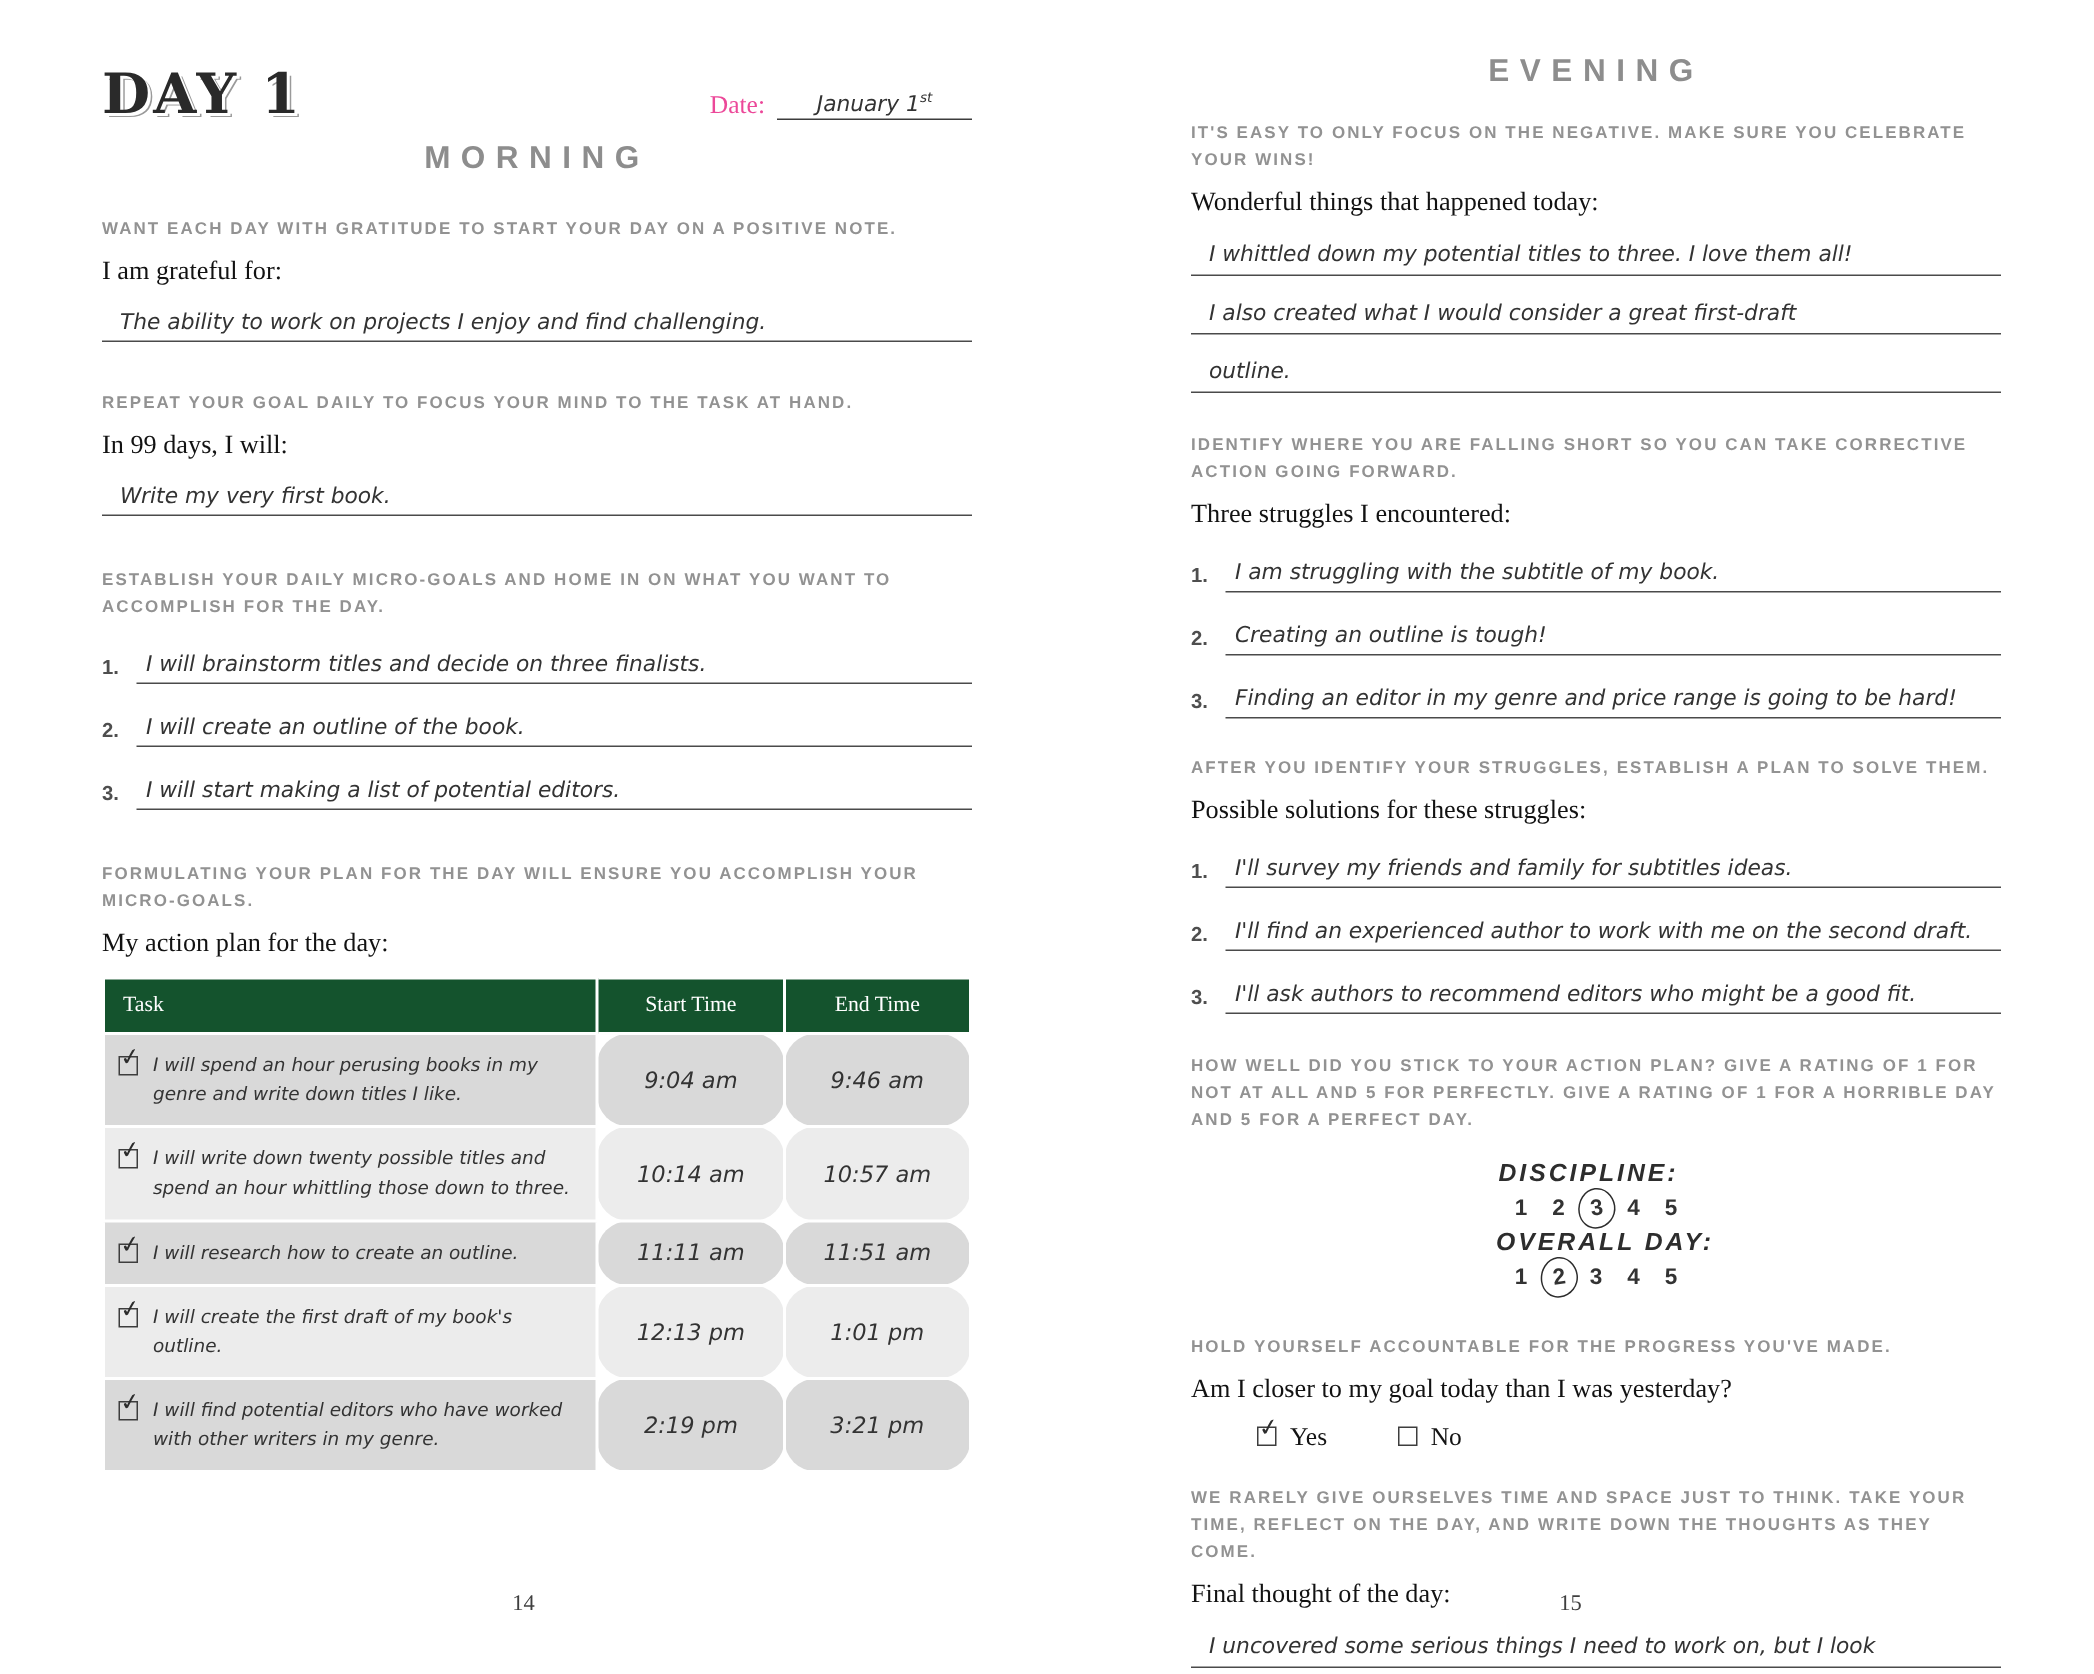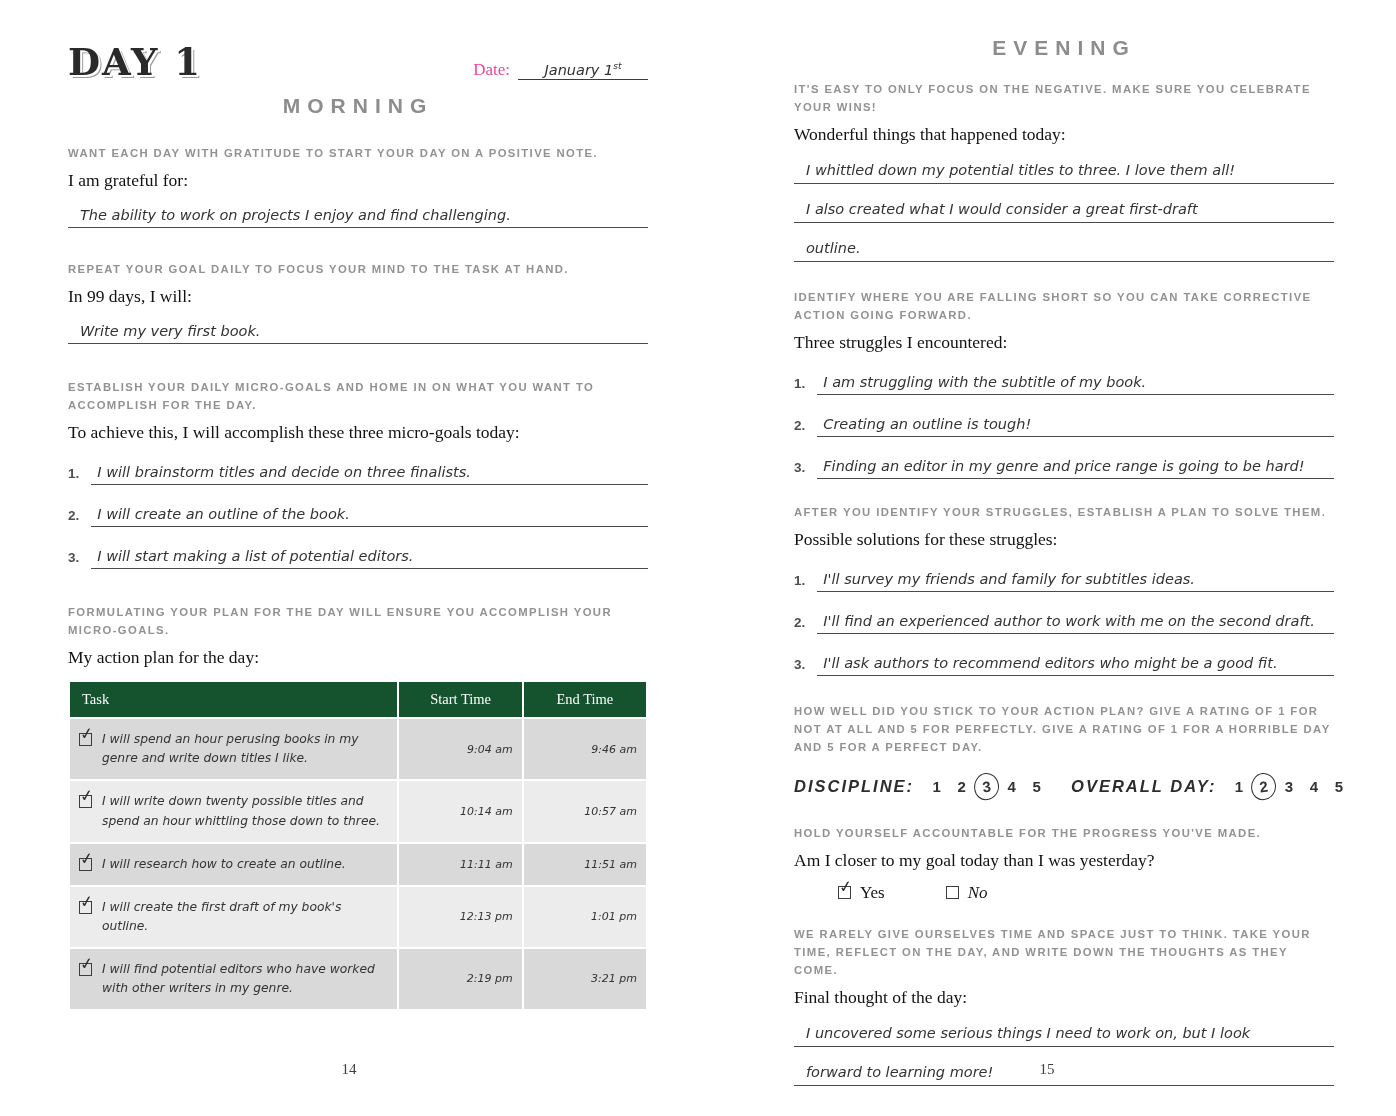--- a/index.html
+++ b/index.html
@@ -55,35 +55,36 @@
     background: #14532d; color: #fff; font-family: "Liberation Serif", serif;
     font-weight: normal; font-size: 14.5px; padding: 9px 12px; border: 2px solid #fff;
   }
   .plan-table th.col-task { text-align: left; width: 57%; }
   .plan-table th.col-time { text-align: center; width: 21.5%; }
   .plan-table td { border: 2px solid #fff; padding: 11px 9px; vertical-align: middle; }
   .plan-table tr.odd td  { background: #d9d9d9; }
   .plan-table tr.even td { background: #ececec; }
   .task-cell { display: flex; align-items: flex-start; }
   .task-text { font-size: 12.3px; line-height: 1.55; }
-  .time-cell { text-align: right; font-size: 11px; }
+  .time-cell { text-align: center; font-size: 15px; border-radius: 21px; }
 
   .cb {
     position: relative; width: 13px; height: 13px; border: 1.6px solid #3d3d3d;
     flex: none; margin-right: 10px; margin-top: 3px; background: transparent;
   }
   .cb .tick {
     position: absolute; top: -10px; left: 0px; font-size: 16px; font-style: normal;
     font-family: "DejaVu Sans", sans-serif; color: #2c2c2c; transform: rotate(-8deg);
   }
 
   
   .ratings-row {
     display: flex; align-items: center; margin: 16px 0 2px;
     font-family: "Liberation Sans", sans-serif;
+    flex-direction: column;
   }
   .rating-label {
     font-style: italic; font-weight: bold; font-size: 16.5px; letter-spacing: 2px;
     color: #2d2d2d; margin-right: 10px; white-space: nowrap;
   }
   .rating-label.second { margin-left: 22px; }
   .rating-scale { display: flex; align-items: center; }
   .rating-num {
     display: inline-flex; width: 25px; height: 27px; align-items: center; justify-content: center;
     font-size: 15px; font-weight: bold; color: #333;
@@ -91,21 +92,21 @@
   .rating-num.circled {
     border: 1.7px solid #2d2d2d; border-radius: 52% 48% 55% 45% / 55% 50% 50% 45%;
     transform: rotate(-8deg);
   }
 
   
   .yesno-row { display: flex; align-items: center; margin: 12px 0 2px 44px; }
   .yesno { display: flex; align-items: center; }
   .yesno .cb { margin-top: 0; margin-right: 9px; }
   .yesno-label { font-size: 17px; color: #141414; }
-  .yesno.second { margin-left: 61px; font-style: italic; }
+  .yesno.second { margin-left: 47px; }
 
   .multi-line { display: block; border-bottom: 1.3px solid #4a4a4a; padding: 2px 4px 5px 12px; margin: 15px 0 4px; min-height: 24px; }
 
   .page-num {
     position: absolute; bottom: 38px; left: 0; width: 100%;
     text-align: center; font-size: 15px; color: #3f3f3f;
   }
   .page.left .page-num { padding-right: 0; }
 </style>
 </head>
@@ -127,21 +128,20 @@
 
     <div class="instruction">WANT EACH DAY WITH GRATITUDE TO START YOUR DAY ON A POSITIVE NOTE.</div>
     <div class="prompt">I am grateful for:</div>
     <div class="entry-line hand">The ability to work on projects I enjoy and find challenging.</div>
 
     <div class="instruction" style="margin-top:32px">REPEAT YOUR GOAL DAILY TO FOCUS YOUR MIND TO THE TASK AT HAND.</div>
     <div class="prompt">In 99 days, I will:</div>
     <div class="entry-line hand">Write my very first book.</div>
 
     <div class="instruction" style="margin-top:34px">ESTABLISH YOUR DAILY MICRO-GOALS AND HOME IN ON WHAT YOU WANT TO ACCOMPLISH FOR THE DAY.</div>
-    <div class="prompt">To achieve this, I will accomplish these three micro-goals today:</div>
 
     <div class="num-item">
       <span class="num">1.</span>
       <span class="num-line hand">I will brainstorm titles and decide on three finalists.</span>
     </div>
     <div class="num-item">
       <span class="num">2.</span>
       <span class="num-line hand">I will create an outline of the book.</span>
     </div>
     <div class="num-item">

